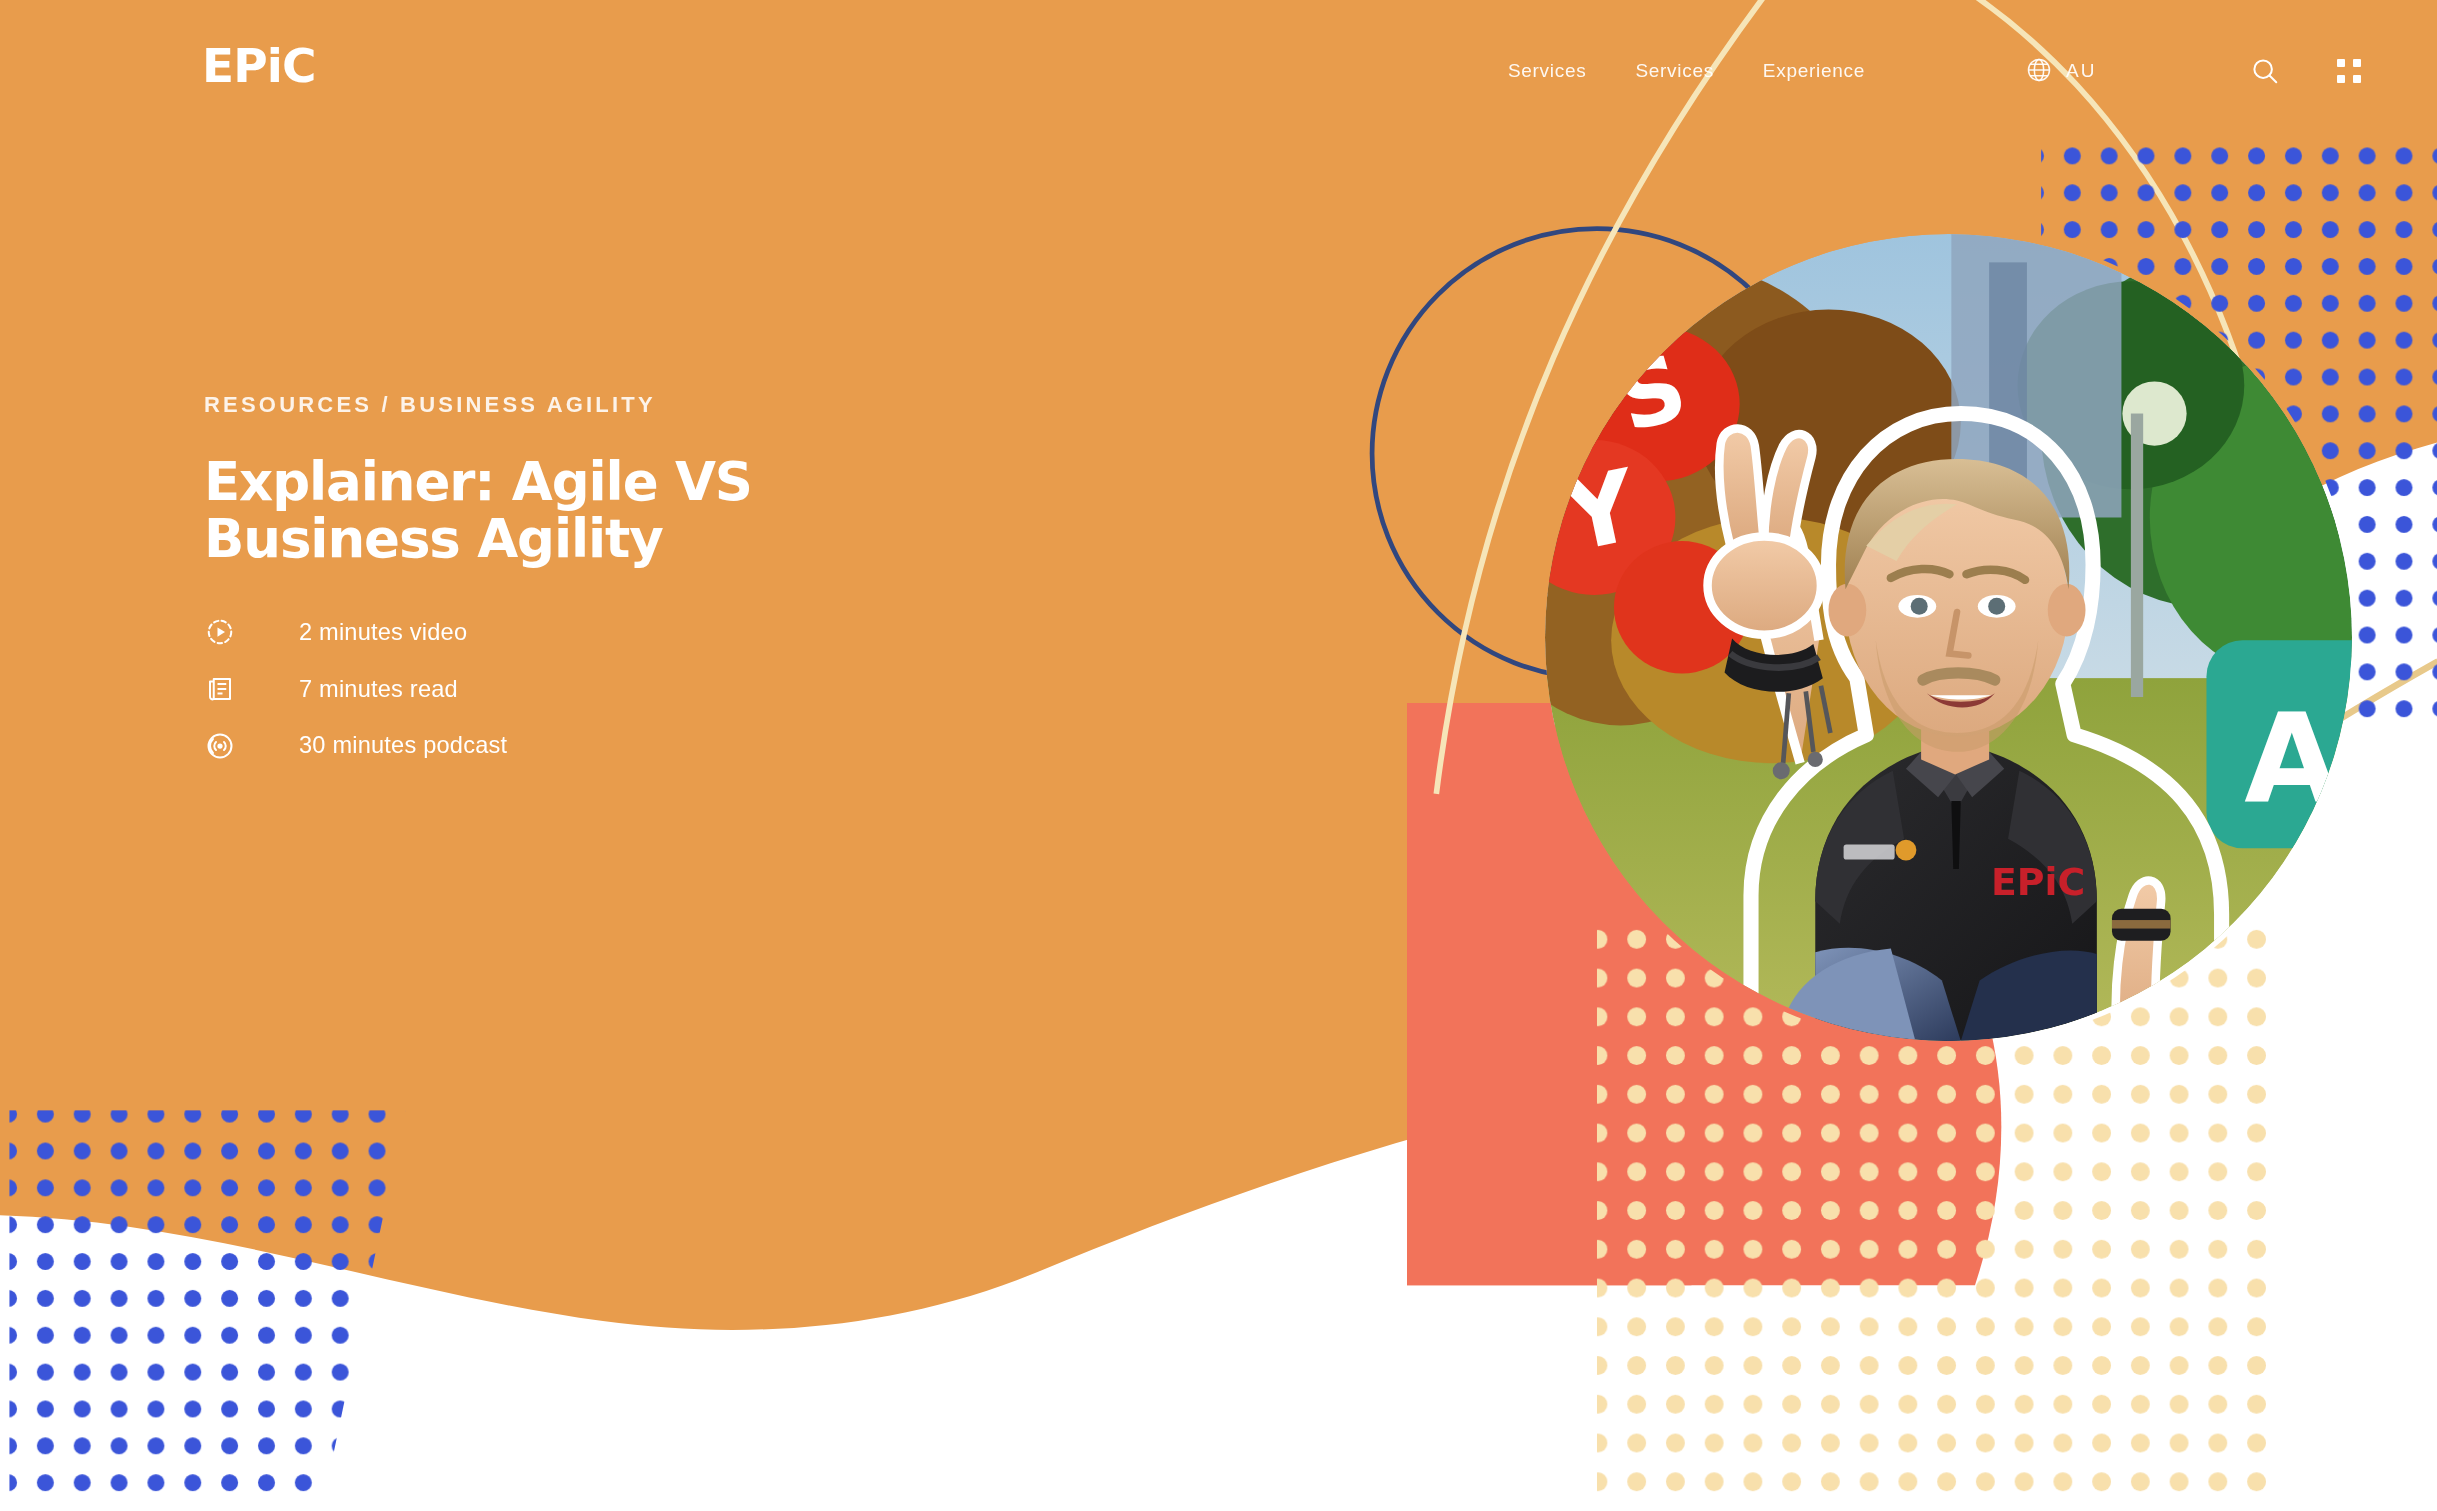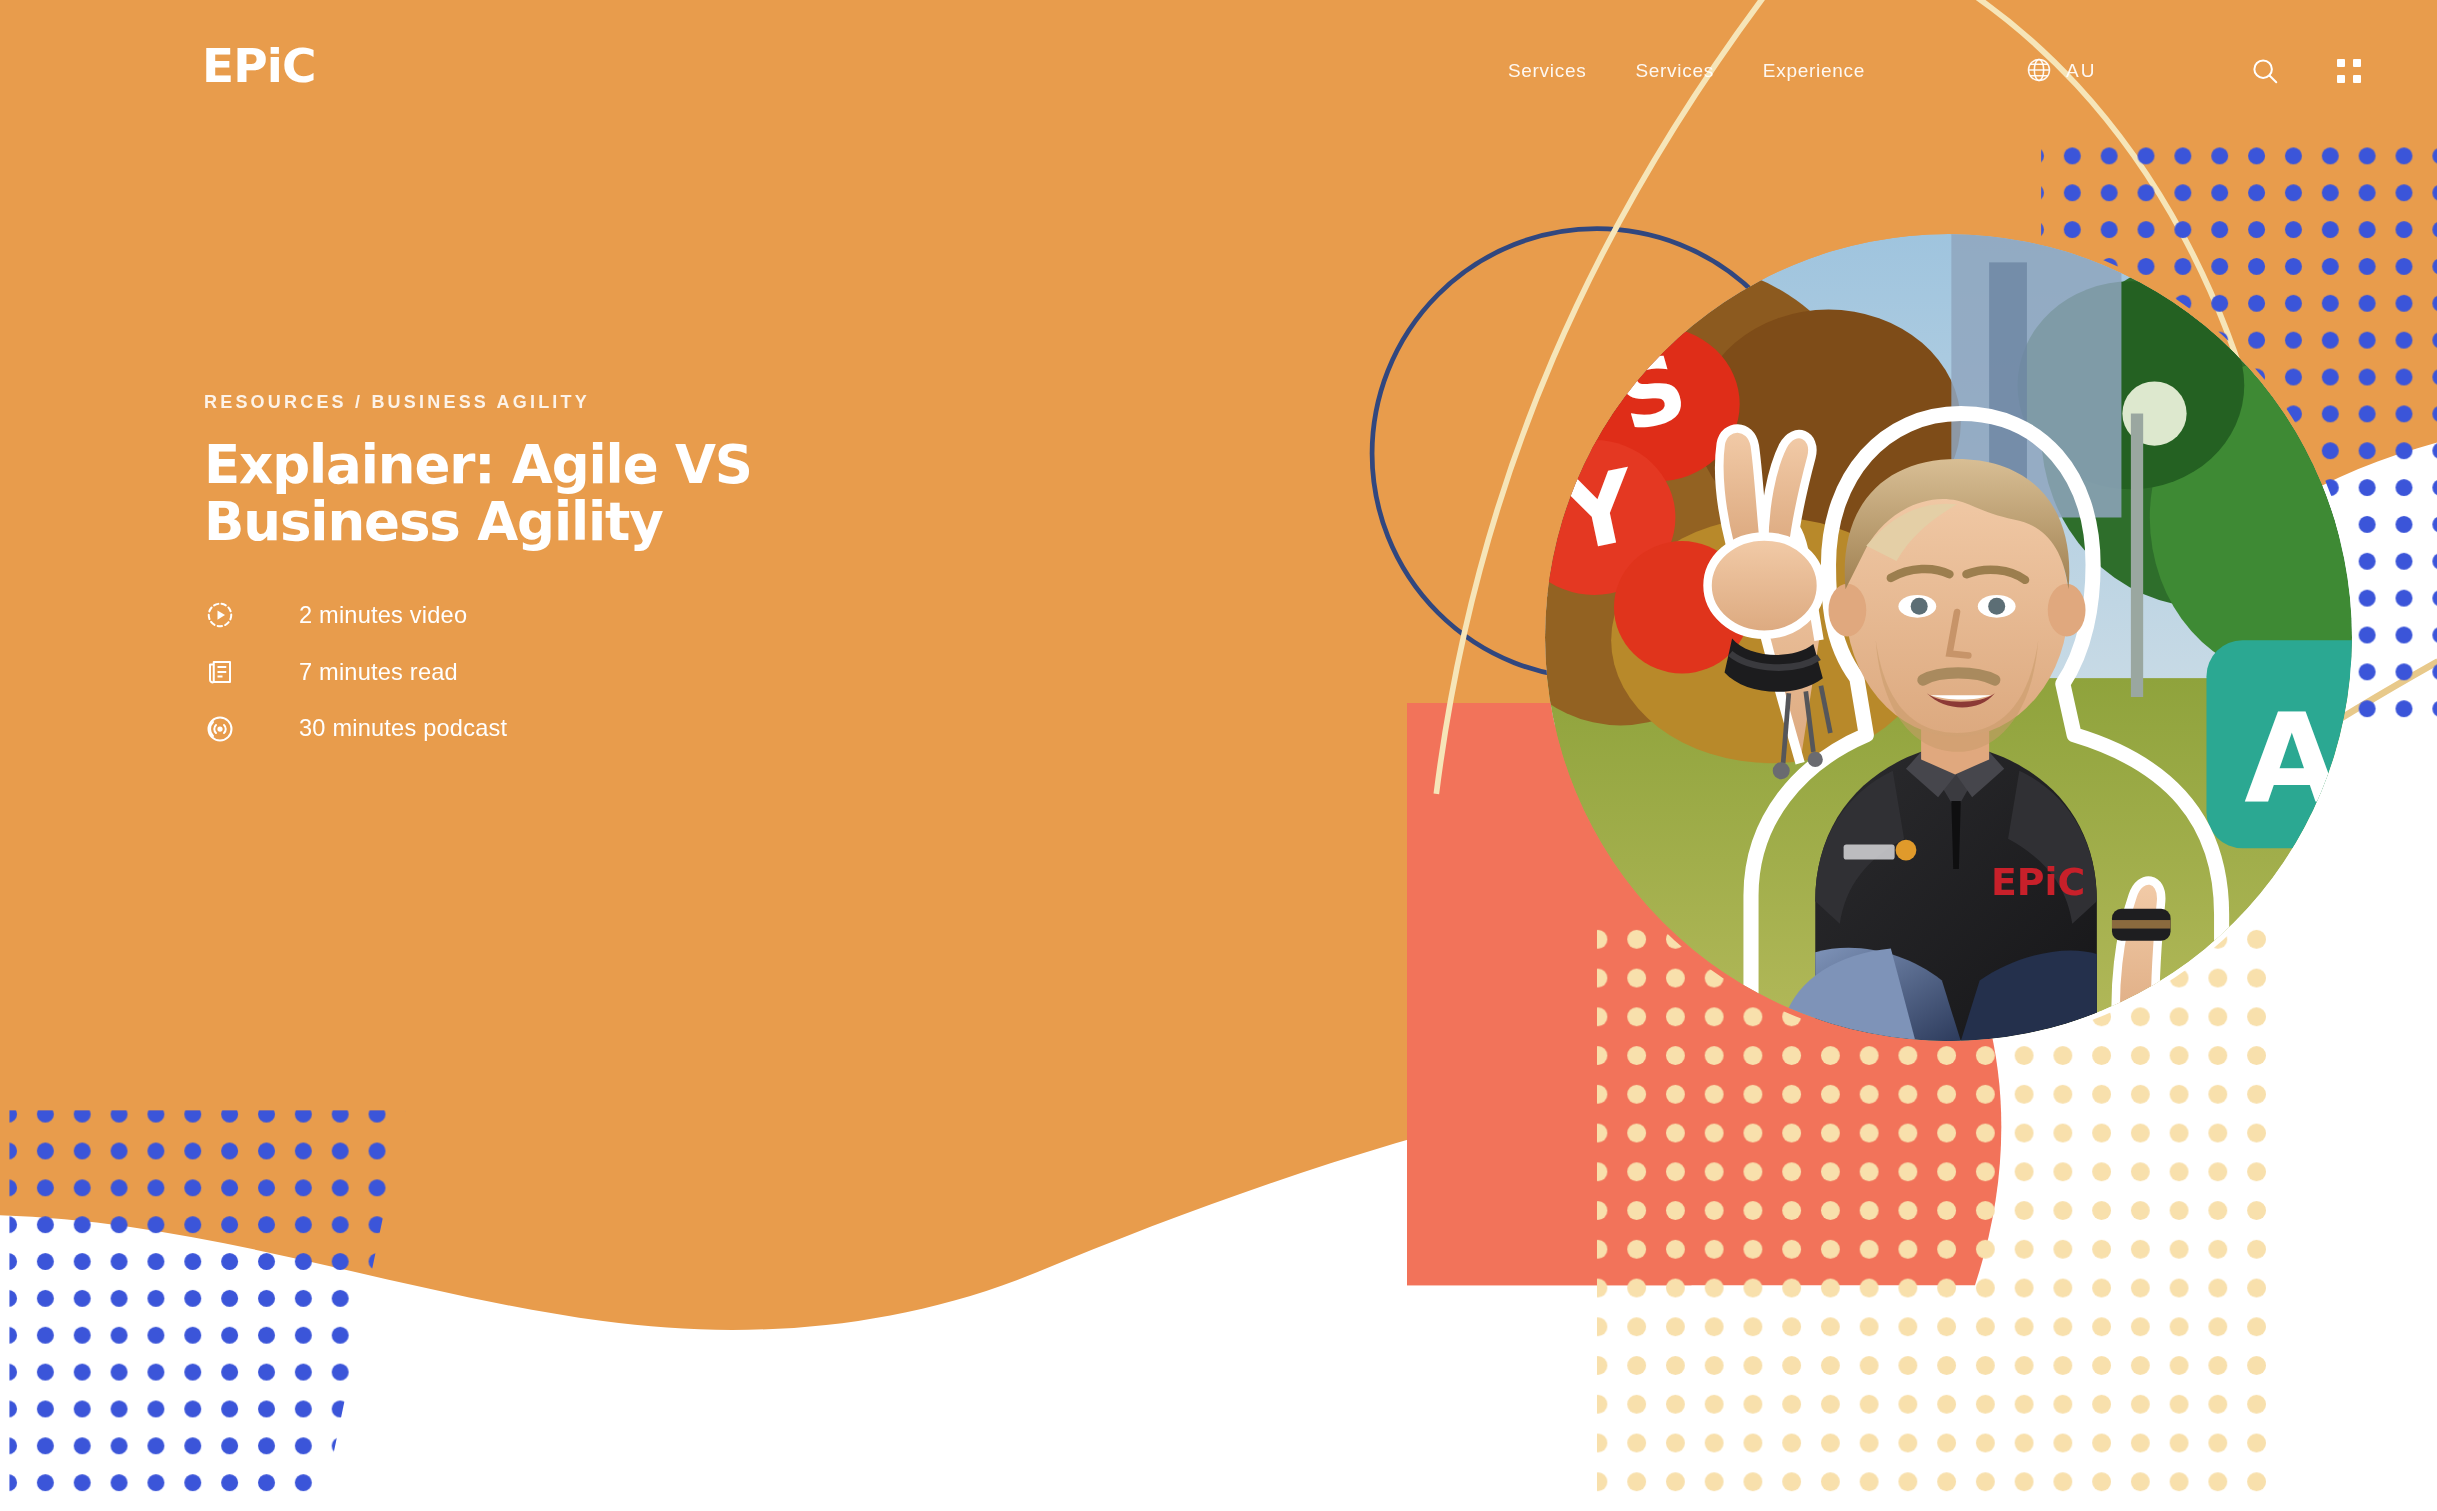--- a/index.html
+++ b/index.html
@@ -43,22 +43,22 @@
   .locale-label { color:rgba(255,255,255,0.93); font-size:19px; letter-spacing:1.9px; }
   .icon-btn { cursor:pointer; display:flex; align-items:center; justify-content:center; }
   .icon-btn.search { margin-right:45px; }
   .grid-icon { display:grid; grid-template-columns:7.6px 7.6px; grid-template-rows:7.6px 7.6px; gap:8.5px; }
   .grid-icon i { display:block; width:7.6px; height:7.6px; background:#ffffff; border-radius:0.9px; }
 
   
   .hero { position:absolute; left:204px; top:392px; z-index:55; width:1058px; }
   .breadcrumb {
     color:rgba(255,255,255,0.88);
-    font-size:18px; letter-spacing:3.2px; font-weight:bold;
-    margin-bottom:24px;
+    font-size:22px; letter-spacing:3.2px; font-weight:bold;
+    margin-bottom:36px;
   }
   .title {
     color:#ffffff; font-weight:bold;
     font-size:53px; line-height:1.07; letter-spacing:-1.1px;
     font-family:"DejaVu Sans", sans-serif;
     margin-bottom:49px;
   }
   .meta-list { display:flex; flex-direction:column; gap:24.6px; }
   .meta-item { display:flex; align-items:center; gap:19px; cursor:pointer; }
   .meta-ico { width:32px; height:32px; flex:0 0 32px; display:flex; align-items:center; justify-content:center; }

